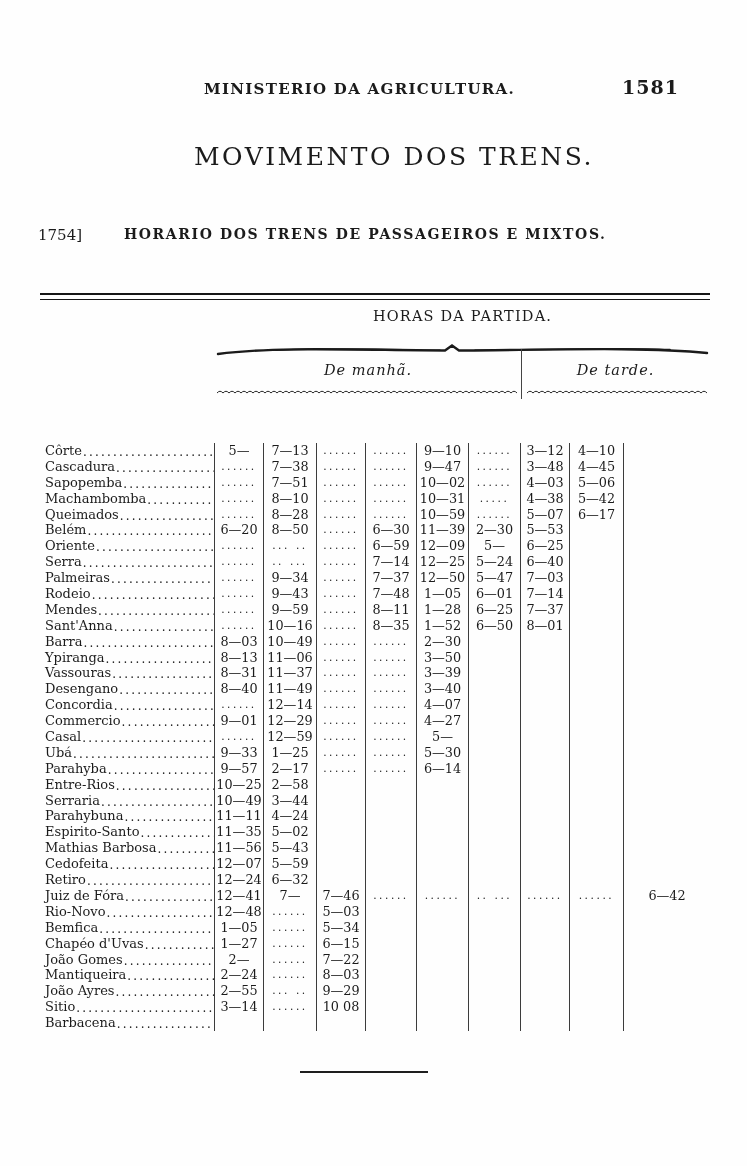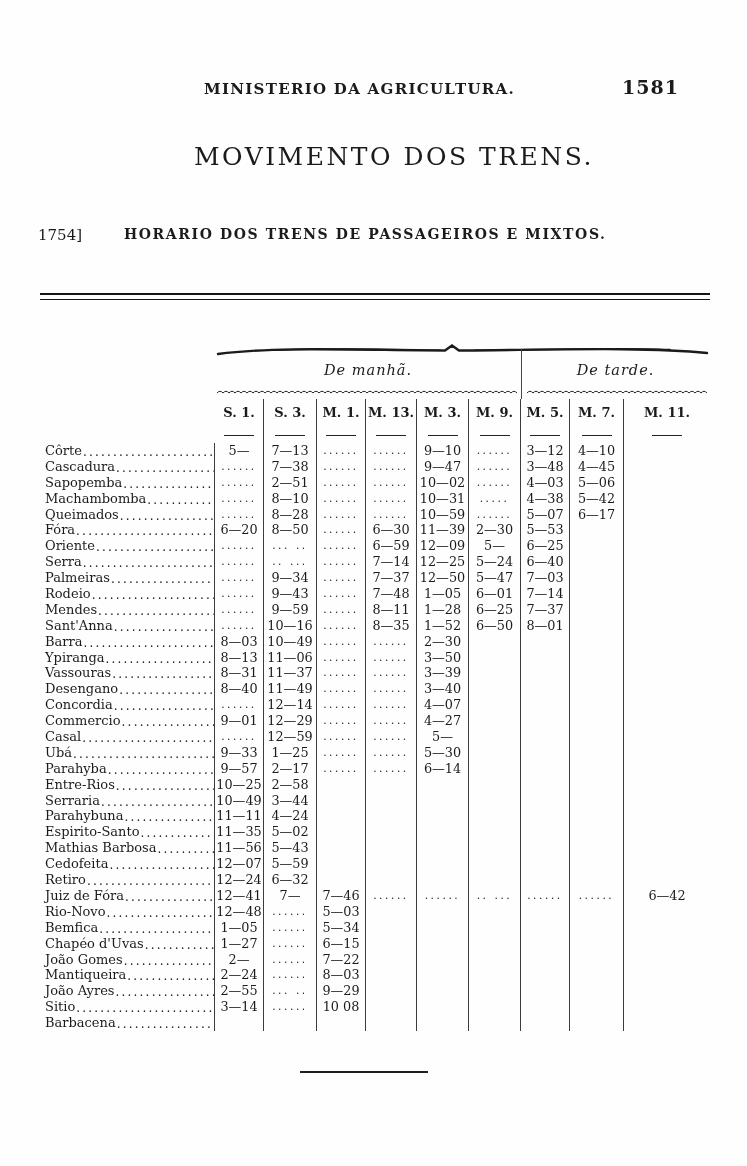--- a/index.html
+++ b/index.html
@@ -122,49 +122,39 @@
 
   <div class="entry-number">1754]</div>
   <div class="section-heading">HORARIO DOS TRENS DE PASSAGEIROS E MIXTOS.</div>
 
   <div class="tbl">
     <div class="toprule"></div>
 
     <div class="head">
 
       <div class="times-head">
+        <div class="partida">HORAS DA PARTIDA.</div>
 
         <svg class="brace" width="495" height="18" viewBox="0 0 495 18">
           <path d="M3,13 C60,5.5 140,9 230,9.5 L237,4.5 L244,9.5 C330,9 430,5.5 492,12" fill="none" stroke="#1b1b1b" stroke-width="2.4" stroke-linecap="round"></path>
           <path d="M60,9.2 C130,6.5 190,8.8 225,9.3 M260,9.3 C330,8.6 400,6.3 455,8.6" fill="none" stroke="#1b1b1b" stroke-width="1.6" stroke-linecap="round"></path>
         </svg>
 
         <div class="period-manha">De manhã.</div>
         <div class="period-tarde">De tarde.</div>
 
         <svg class="wavy1" width="300" height="8" viewBox="0 0 300 8">
           <path class="wavy" fill="none" stroke="#262626" stroke-width="1" d="M0,4 q3,-3.5 6,0 q3,-3.5 6,0 q3,-3.5 6,0 q3,-3.5 6,0 q3,-3.5 6,0 q3,-3.5 6,0 q3,-3.5 6,0 q3,-3.5 6,0 q3,-3.5 6,0 q3,-3.5 6,0 q3,-3.5 6,0 q3,-3.5 6,0 q3,-3.5 6,0 q3,-3.5 6,0 q3,-3.5 6,0 q3,-3.5 6,0 q3,-3.5 6,0 q3,-3.5 6,0 q3,-3.5 6,0 q3,-3.5 6,0 q3,-3.5 6,0 q3,-3.5 6,0 q3,-3.5 6,0 q3,-3.5 6,0 q3,-3.5 6,0 q3,-3.5 6,0 q3,-3.5 6,0 q3,-3.5 6,0 q3,-3.5 6,0 q3,-3.5 6,0 q3,-3.5 6,0 q3,-3.5 6,0 q3,-3.5 6,0 q3,-3.5 6,0 q3,-3.5 6,0 q3,-3.5 6,0 q3,-3.5 6,0 q3,-3.5 6,0 q3,-3.5 6,0 q3,-3.5 6,0 q3,-3.5 6,0 q3,-3.5 6,0 q3,-3.5 6,0 q3,-3.5 6,0 q3,-3.5 6,0 q3,-3.5 6,0 q3,-3.5 6,0 q3,-3.5 6,0 q3,-3.5 6,0 q3,-3.5 6,0"></path>
         </svg>
         <svg class="wavy2" width="180" height="8" viewBox="0 0 180 8">
           <path class="wavy" fill="none" stroke="#262626" stroke-width="1" d="M0,4 q3,-3.5 6,0 q3,-3.5 6,0 q3,-3.5 6,0 q3,-3.5 6,0 q3,-3.5 6,0 q3,-3.5 6,0 q3,-3.5 6,0 q3,-3.5 6,0 q3,-3.5 6,0 q3,-3.5 6,0 q3,-3.5 6,0 q3,-3.5 6,0 q3,-3.5 6,0 q3,-3.5 6,0 q3,-3.5 6,0 q3,-3.5 6,0 q3,-3.5 6,0 q3,-3.5 6,0 q3,-3.5 6,0 q3,-3.5 6,0 q3,-3.5 6,0 q3,-3.5 6,0 q3,-3.5 6,0 q3,-3.5 6,0 q3,-3.5 6,0 q3,-3.5 6,0 q3,-3.5 6,0 q3,-3.5 6,0 q3,-3.5 6,0 q3,-3.5 6,0"></path>
         </svg>
 
         <div class="tarde-divider"></div>
 
-        <div class="col-heads">
-            <div class="ch" style="width: 49px;">S. 1.</div>
-            <div class="ch" style="width: 53px;">S. 3.</div>
-            <div class="ch" style="width: 49px;">M. 1.</div>
-            <div class="ch" style="width: 51px;">M. 13.</div>
-            <div class="ch" style="width: 52px;">M. 3.</div>
-            <div class="ch" style="width: 52px;">M. 9.</div>
-            <div class="ch" style="width: 49px;">M. 5.</div>
-            <div class="ch" style="width: 54px;">M. 7.</div>
-            <div class="ch" style="width: 86px;">M. 11.</div>
-          </div>
       </div>
     </div>
 
     <div class="tbody">
         <div class="row">
           <div class="c station">
             <span class="sname">Côrte</span>
             <span class="leader"></span>
           </div>
           <div class="c t" style="width: 49px;">5—</div>
@@ -191,21 +181,21 @@
           <div class="c t" style="width: 49px;">3—48</div>
           <div class="c t" style="width: 54px;">4—45</div>
           <div class="c t" style="width: 86px;"></div>
         </div>
         <div class="row">
           <div class="c station">
             <span class="sname">Sapopemba</span>
             <span class="leader"></span>
           </div>
           <div class="c t dots" style="width: 49px;">......</div>
-          <div class="c t" style="width: 53px;">2—51</div>
+          <div class="c t" style="width: 53px;">7—51</div>
           <div class="c t dots" style="width: 49px;">......</div>
           <div class="c t dots" style="width: 51px;">......</div>
           <div class="c t" style="width: 52px;">10—02</div>
           <div class="c t dots" style="width: 52px;">......</div>
           <div class="c t" style="width: 49px;">4—03</div>
           <div class="c t" style="width: 54px;">5—06</div>
           <div class="c t" style="width: 86px;"></div>
         </div>
         <div class="row">
           <div class="c station">
@@ -232,21 +222,21 @@
           <div class="c t dots" style="width: 49px;">......</div>
           <div class="c t dots" style="width: 51px;">......</div>
           <div class="c t" style="width: 52px;">10—59</div>
           <div class="c t dots" style="width: 52px;">......</div>
           <div class="c t" style="width: 49px;">5—07</div>
           <div class="c t" style="width: 54px;">6—17</div>
           <div class="c t" style="width: 86px;"></div>
         </div>
         <div class="row">
           <div class="c station">
-            <span class="sname">Fóra</span>
+            <span class="sname">Belém</span>
             <span class="leader"></span>
           </div>
           <div class="c t" style="width: 49px;">6—20</div>
           <div class="c t" style="width: 53px;">8—50</div>
           <div class="c t dots" style="width: 49px;">......</div>
           <div class="c t" style="width: 51px;">6—30</div>
           <div class="c t" style="width: 52px;">11—39</div>
           <div class="c t" style="width: 52px;">2—30</div>
           <div class="c t" style="width: 49px;">5—53</div>
           <div class="c t" style="width: 54px;"></div>

